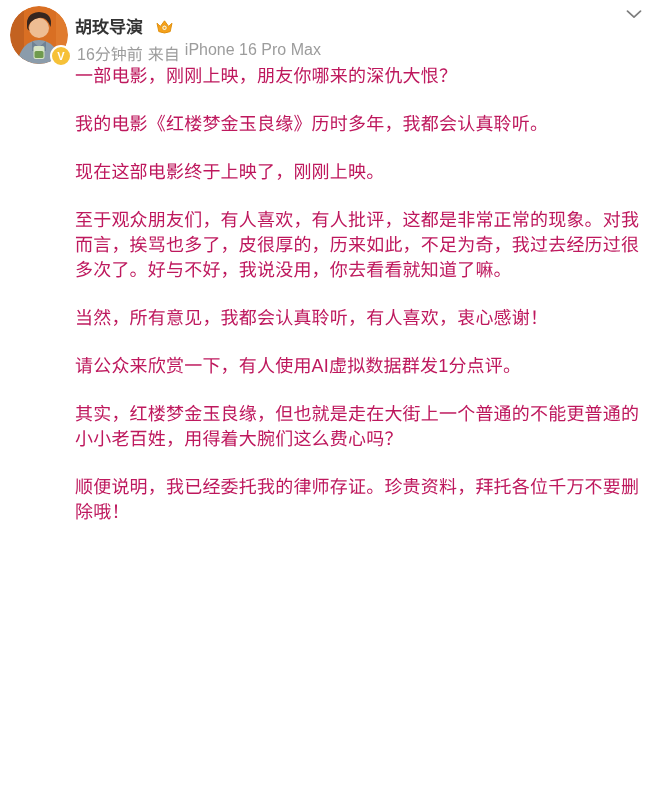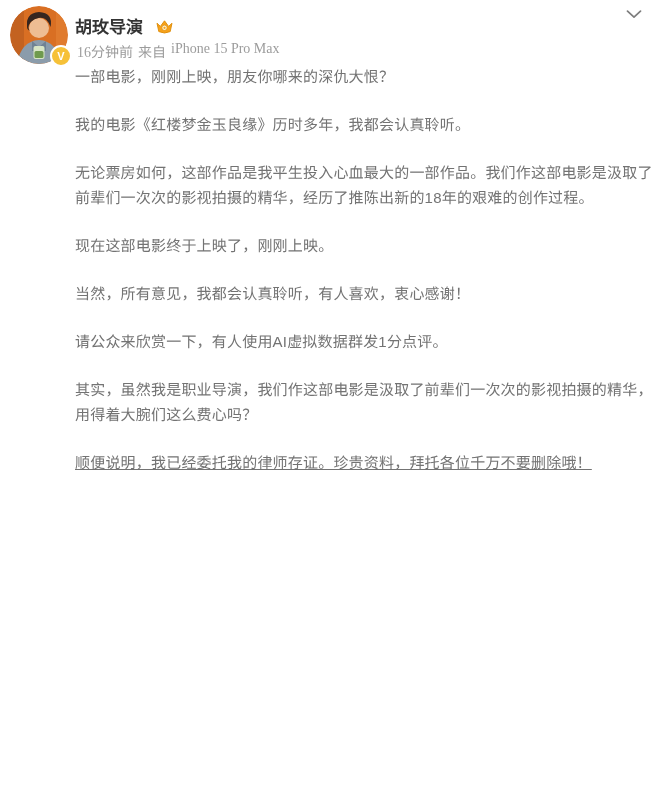--- a/index.html
+++ b/index.html
@@ -31,43 +31,43 @@
     position: absolute; left: 65px; top: 7px;
     display: flex; align-items: center; gap: 12px;
   }
   .username {
     font-size: 17px; font-weight: 700; color: #333333;
     cursor: pointer; white-space: nowrap;
   }
   .crown { display: inline-flex; margin-top: 2px; }
   .meta {
     position: absolute; left: 67px; top: 35px;
-    font-size: 14px; color: #9c9c9c;
-    display: flex; gap: 5px; white-space: nowrap; font-family: Liberation Serif, serif;
+    font-size: 16px; color: #9c9c9c;
+    display: flex; gap: 5px; white-space: nowrap;
   }
   .meta span { cursor: pointer; }
   .collapse-btn {
     position: absolute; right: 11px; top: 2px;
     width: 24px; height: 20px;
     display: flex; align-items: flex-start; justify-content: center;
     cursor: pointer; background: none; border: none; padding: 2px 0 0 0;
   }
 
   
   .body-text {
     position: absolute; left: 75px; top: 64px; width: 581px;
     word-break: break-all;
   }
   .para {
     margin: 0 0 23px 0;
-    font-size: 15px; line-height: 25px;
-    color: #737373;
+    font-size: 18px; line-height: 25px;
+    color: #be185d;
     letter-spacing: 0.2px;
   }
-  .para:last-child { margin-bottom: 0; text-decoration: underline; }
+  .para:last-child { margin-bottom: 0; }
 </style>
 </head>
 <body>
 
 <div class="post">
 
   <div class="header">
 
     <div class="avatar">
       <svg class="pic" width="58" height="58" viewBox="0 0 58 58">
@@ -99,35 +99,35 @@
           <path d="M2 4.2 L5.4 7.4 L9.5 1.8 L13.6 7.4 L17 4.2 L15.2 12.6 Q9.5 15.4 3.8 12.6 Z" fill="#f7a21b" stroke="#dd8a05" stroke-width="0.9"></path>
           <circle cx="9.5" cy="8.8" r="2.7" fill="#fdeec9" stroke="#dd8a05" stroke-width="0.7"></circle>
           <circle cx="9.5" cy="8.8" r="1.1" fill="#f7a21b"></circle>
         </svg>
       </span>
     </div>
 
     <div class="meta">
       <span>16分钟前</span>
       <span>来自</span>
-      <span>iPhone 15 Pro Max</span>
+      <span>iPhone 16 Pro Max</span>
     </div>
 
     <button class="collapse-btn">
       <svg width="16" height="9" viewBox="0 0 16 9">
         <polyline points="1.5,1.2 8,7.2 14.5,1.2" fill="none" stroke="#7d7d7d" stroke-width="1.7" stroke-linecap="round" stroke-linejoin="round"></polyline>
       </svg>
     </button>
 
   </div>
 
   <div class="body-text">
       <p class="para">一部电影，刚刚上映，朋友你哪来的深仇大恨？</p>
       <p class="para">我的电影《红楼梦金玉良缘》历时多年，我都会认真聆听。</p>
-      <p class="para">无论票房如何，这部作品是我平生投入心血最大的一部作品。我们作这部电影是汲取了前辈们一次次的影视拍摄的精华，经历了推陈出新的18年的艰难的创作过程。</p>
       <p class="para">现在这部电影终于上映了，刚刚上映。</p>
+      <p class="para">至于观众朋友们，有人喜欢，有人批评，这都是非常正常的现象。对我而言，挨骂也多了，皮很厚的，历来如此，不足为奇，我过去经历过很多次了。好与不好，我说没用，你去看看就知道了嘛。</p>
       <p class="para">当然，所有意见，我都会认真聆听，有人喜欢，衷心感谢！</p>
       <p class="para">请公众来欣赏一下，有人使用AI虚拟数据群发1分点评。</p>
-      <p class="para">其实，虽然我是职业导演，我们作这部电影是汲取了前辈们一次次的影视拍摄的精华，用得着大腕们这么费心吗？</p>
+      <p class="para">其实，红楼梦金玉良缘，但也就是走在大街上一个普通的不能更普通的小小老百姓，用得着大腕们这么费心吗？</p>
       <p class="para">顺便说明，我已经委托我的律师存证。珍贵资料，拜托各位千万不要删除哦！</p>
     </div>
 
 </div>
 
 </body></html>

